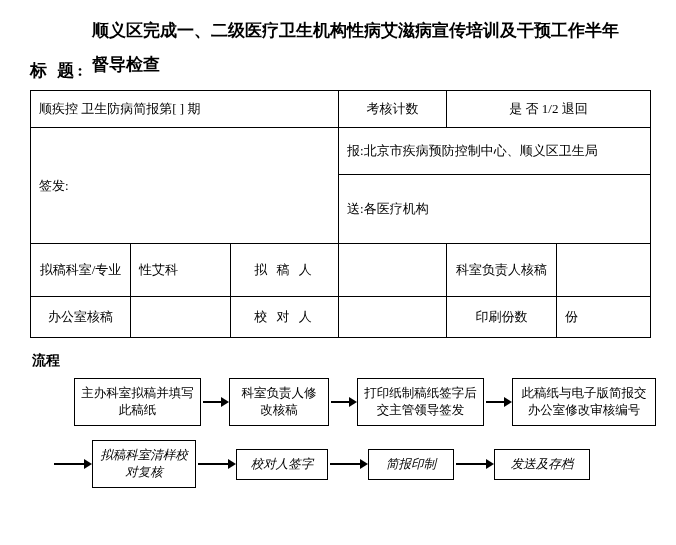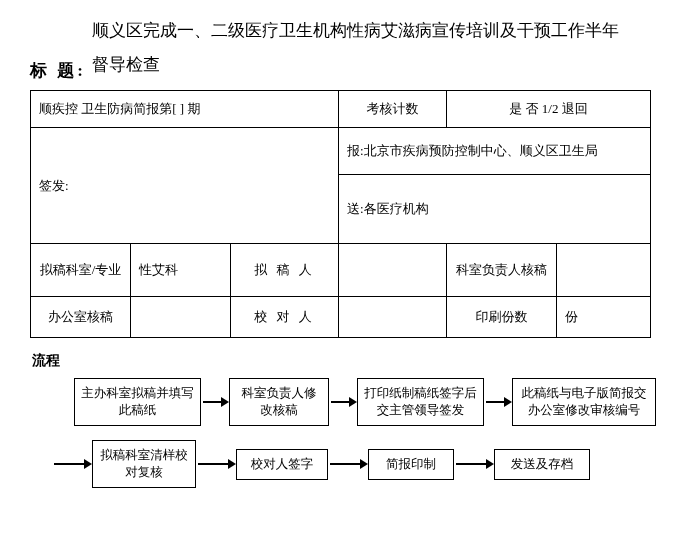--- a/index.html
+++ b/index.html
@@ -31,21 +31,21 @@
   }
   .title-label {
     font-size: 17px;
     font-weight: bold;
     white-space: nowrap;
     padding-top: 1px;
     letter-spacing: 3px;
   }
   .title-text {
     font-size: 17px;
-    font-weight: normal;
+    font-weight: bold;
     line-height: 34px;
     margin-left: 6px;
     max-width: 540px;
   }
 
   
   table.doc {
     border-collapse: collapse;
     width: 620px;
     table-layout: fixed;
@@ -79,20 +79,21 @@
     font-family: "Liberation Sans", "DejaVu Sans", sans-serif;
   }
   .flow-row {
     display: flex;
     align-items: center;
     margin-bottom: 14px;
     padding-left: 44px;
   }
   .flow-row.second {
     padding-left: 22px;
+    font-style: italic;
   }
   .flow-box {
     border: 1px solid #000000;
     font-size: 12.5px;
     line-height: 17px;
     text-align: center;
     padding: 6px 6px;
     box-sizing: border-box;
     font-family: "Liberation Sans", "DejaVu Sans", sans-serif;
   }

